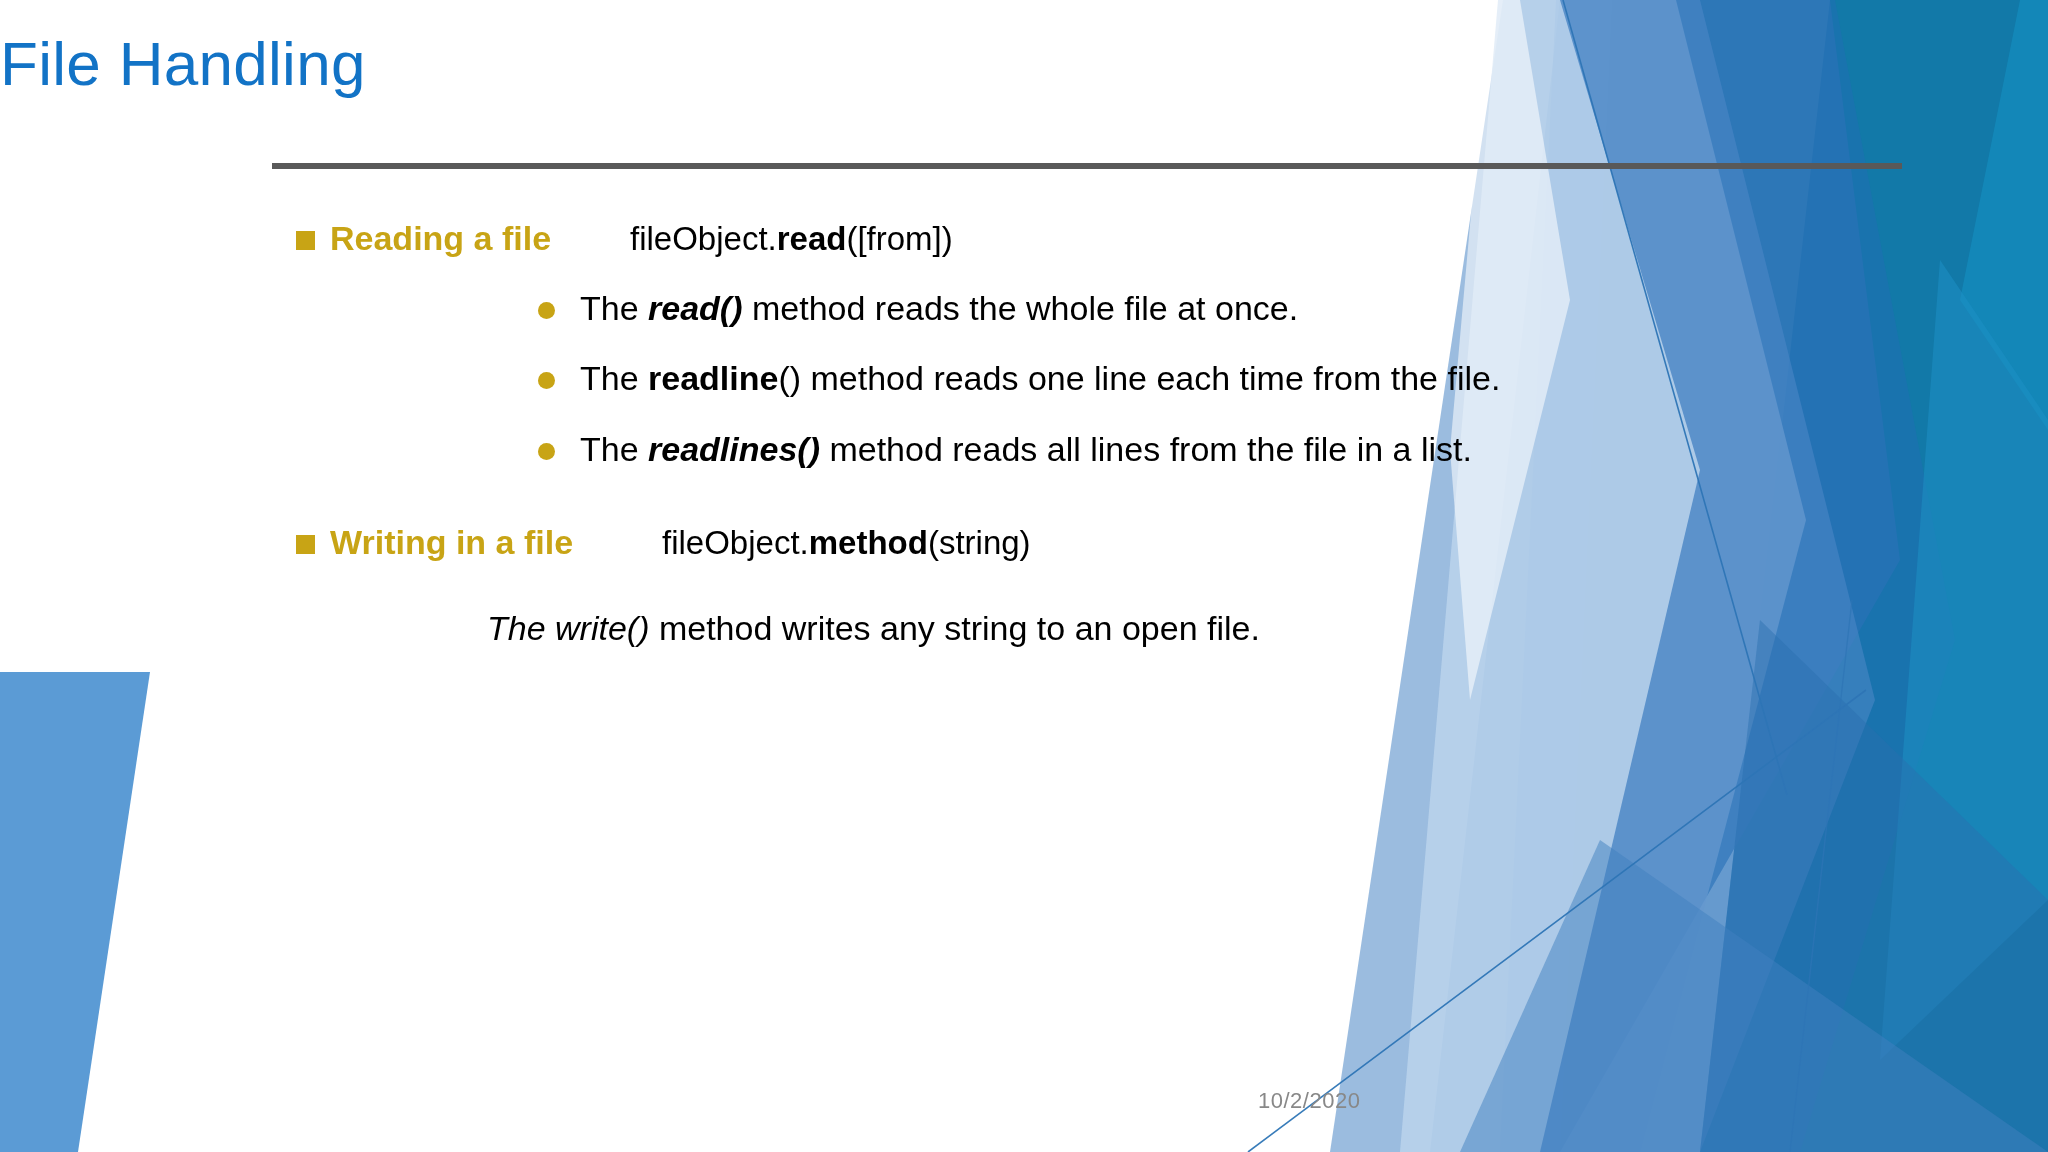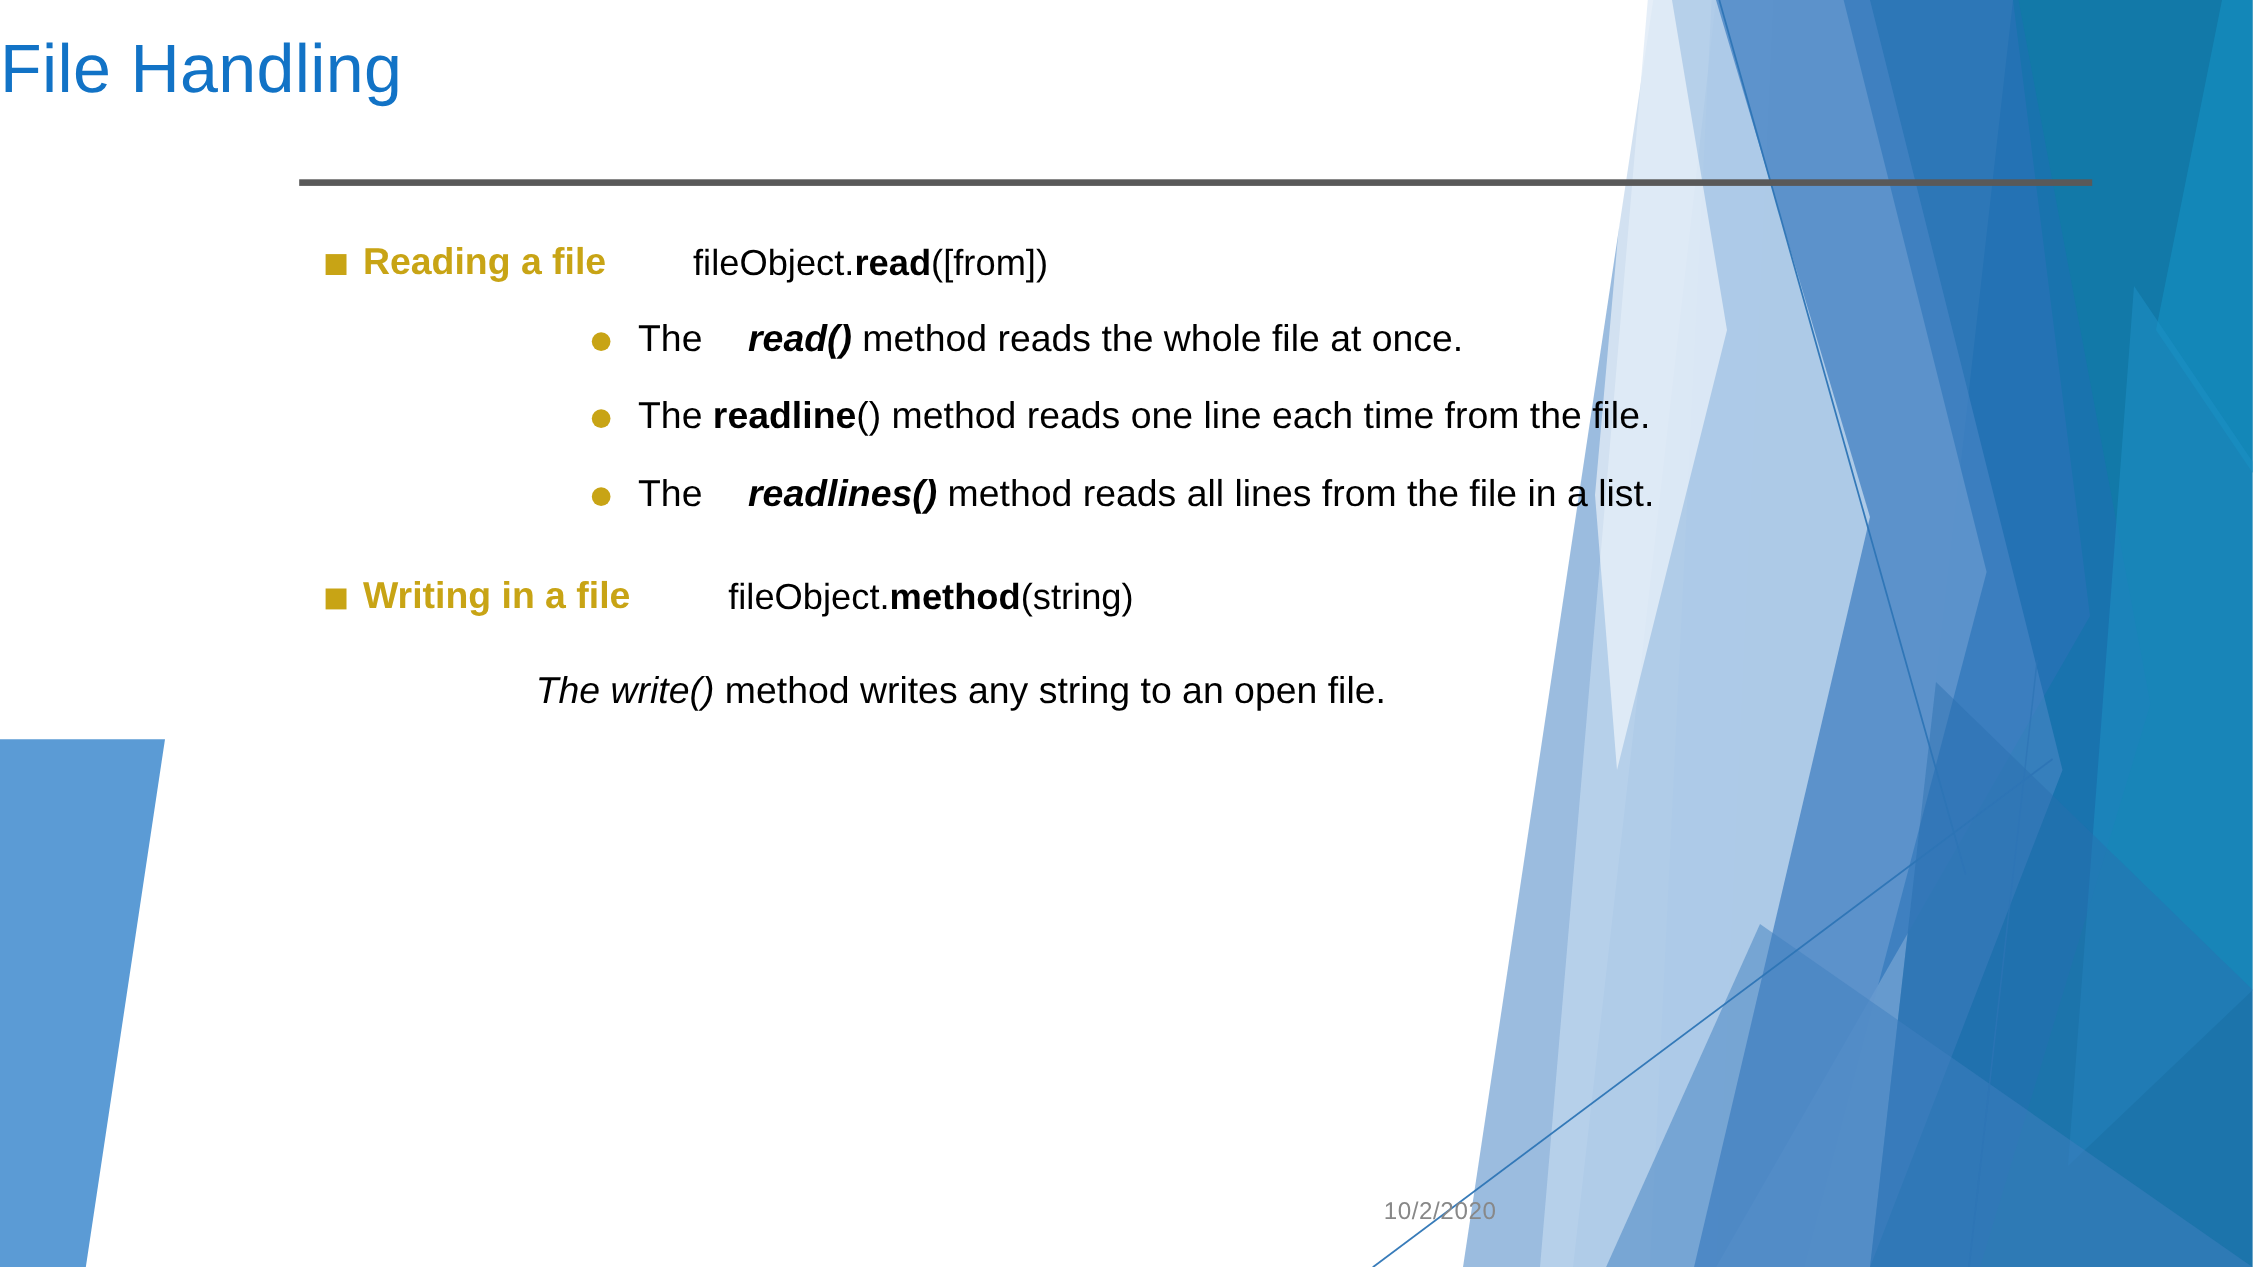--- a/index.html
+++ b/index.html
@@ -112,21 +112,21 @@
 
   .plain-para {
     margin-top: 42px;
     padding-left: 487px;
     font-size: 34px;
     color: #000000;
     line-height: 1.30;
     max-width: 1440px;
   }
 
-  b.bi { font-weight: bold; font-style: italic; margin-left: 32px; }
+  b.bi { font-weight: bold; font-style: italic; }
   b.b  { font-weight: bold; font-style: normal; }
   i.i  { font-style: italic; font-weight: normal; }
 
   
   #date-stamp {
     position: absolute;
     left: 1258px;
     top: 1088px;
     font-size: 22px;
     color: #888888;

